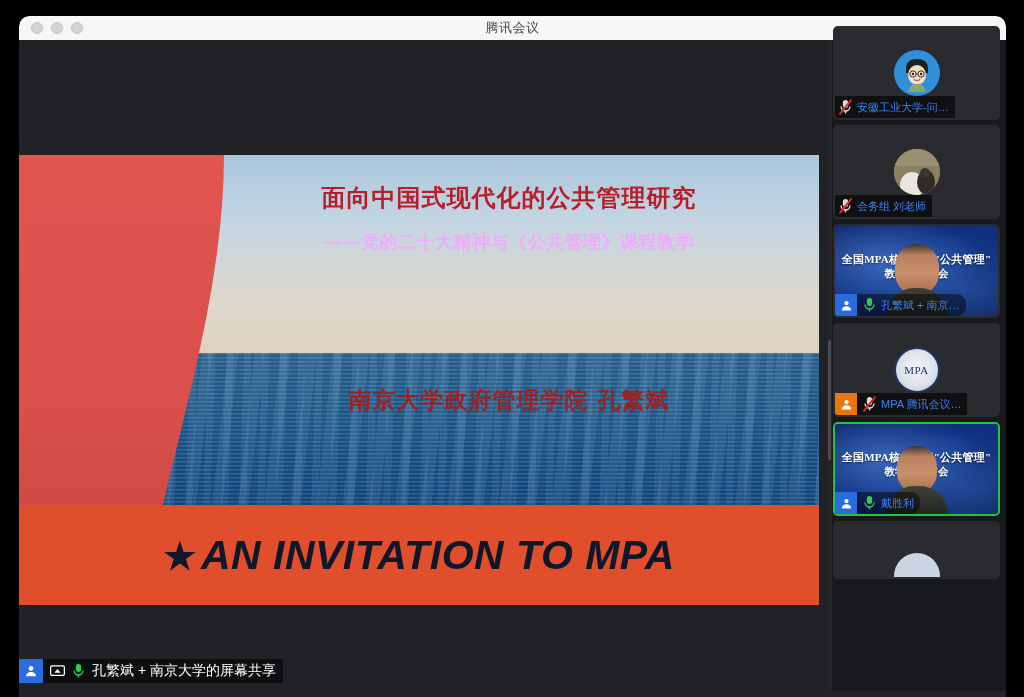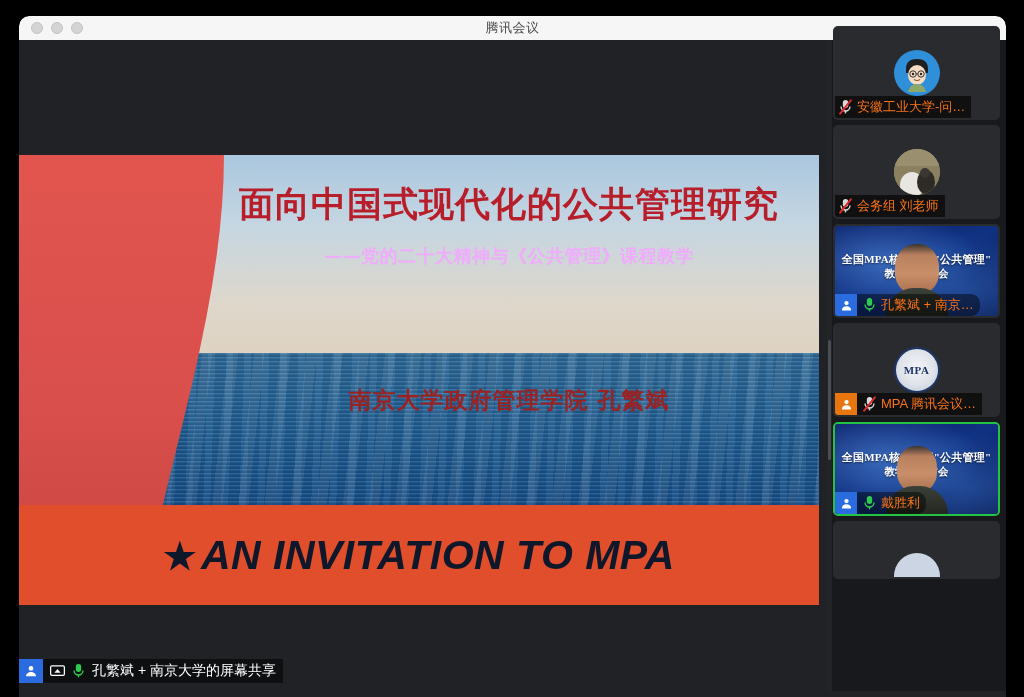--- a/index.html
+++ b/index.html
@@ -71,21 +71,21 @@
   
   .red-curve {
     position: absolute; left: 0; top: 0; width: 300px; height: 100%;
   }
   .slide-title-wrap {
     position: absolute; left: 190px; top: 28px; width: 600px;
     text-align: center; z-index: 5;
   }
   .slide-title {
     font-family: "DejaVu Serif", "Liberation Serif", serif;
-    font-weight: bold; font-size: 35px; color: #b81e2a;
+    font-weight: bold; font-size: 24px; color: #b81e2a;
     letter-spacing: 1px; line-height: 1.22; white-space: nowrap;
   }
   .slide-subtitle {
     font-family: "DejaVu Serif", "Liberation Serif", serif;
     font-weight: bold; font-size: 18px; color: #f0abfc;
     letter-spacing: .5px; margin-top: 18px; white-space: nowrap;
   }
   .slide-presenter {
     position: absolute; left: 190px; top: 230px; width: 600px;
     text-align: center; z-index: 5;
@@ -161,21 +161,21 @@
   }
   .avatar-cartoon { background: #2f8fd8; }
   .avatar-photo {
     background: linear-gradient(160deg,#7d7258 0%,#9c9377 40%,#3a3a36 100%);
   }
   .avatar-mpa {
     background: radial-gradient(circle at 50% 45%, #f2f3f6 0%, #dfe3ea 55%, #b9c2d2 100%);
     border: 2px solid #1f3566;
   }
   .avatar-mpa span {
-    font-family: "Liberation Serif", serif; font-weight: bold;
+    font-family: "Liberation Serif", serif; font-weight: normal;
     font-size: 11px; color: #1f3566; letter-spacing: .5px;
   }
   .avatar-partial {
     position: absolute; left: 50%; bottom: -22px; transform: translateX(-50%);
     width: 46px; height: 46px; border-radius: 50%; background: #ccd5e4;
   }
 
   
   .vbg {
     position: absolute; inset: 0;
@@ -217,21 +217,21 @@
   }
   .tile-footer.blue-badge { background: rgba(0,0,0,.45); border-radius: 9px; }
   .badge {
     width: 22px; height: 22px; flex: 0 0 auto;
     display: flex; align-items: center; justify-content: center;
   }
   .badge.host-orange { background: #e8760f; }
   .badge.host-blue { background: #2a6be0; }
   .badge svg { width: 13px; height: 13px; fill: #fff; }
   .tile-name {
-    color: #f97316; font-size: 13px; margin-left: 5px; white-space: nowrap;
+    color: #3b82f6; font-size: 11px; margin-left: 5px; white-space: nowrap;
   }
   .mic-wrap { margin-left: 6px; display: flex; align-items: center; }
 
   svg.mic { width: 13px; height: 16px; }
 </style>
 </head>
 <body>
 
 <div class="window">
 

